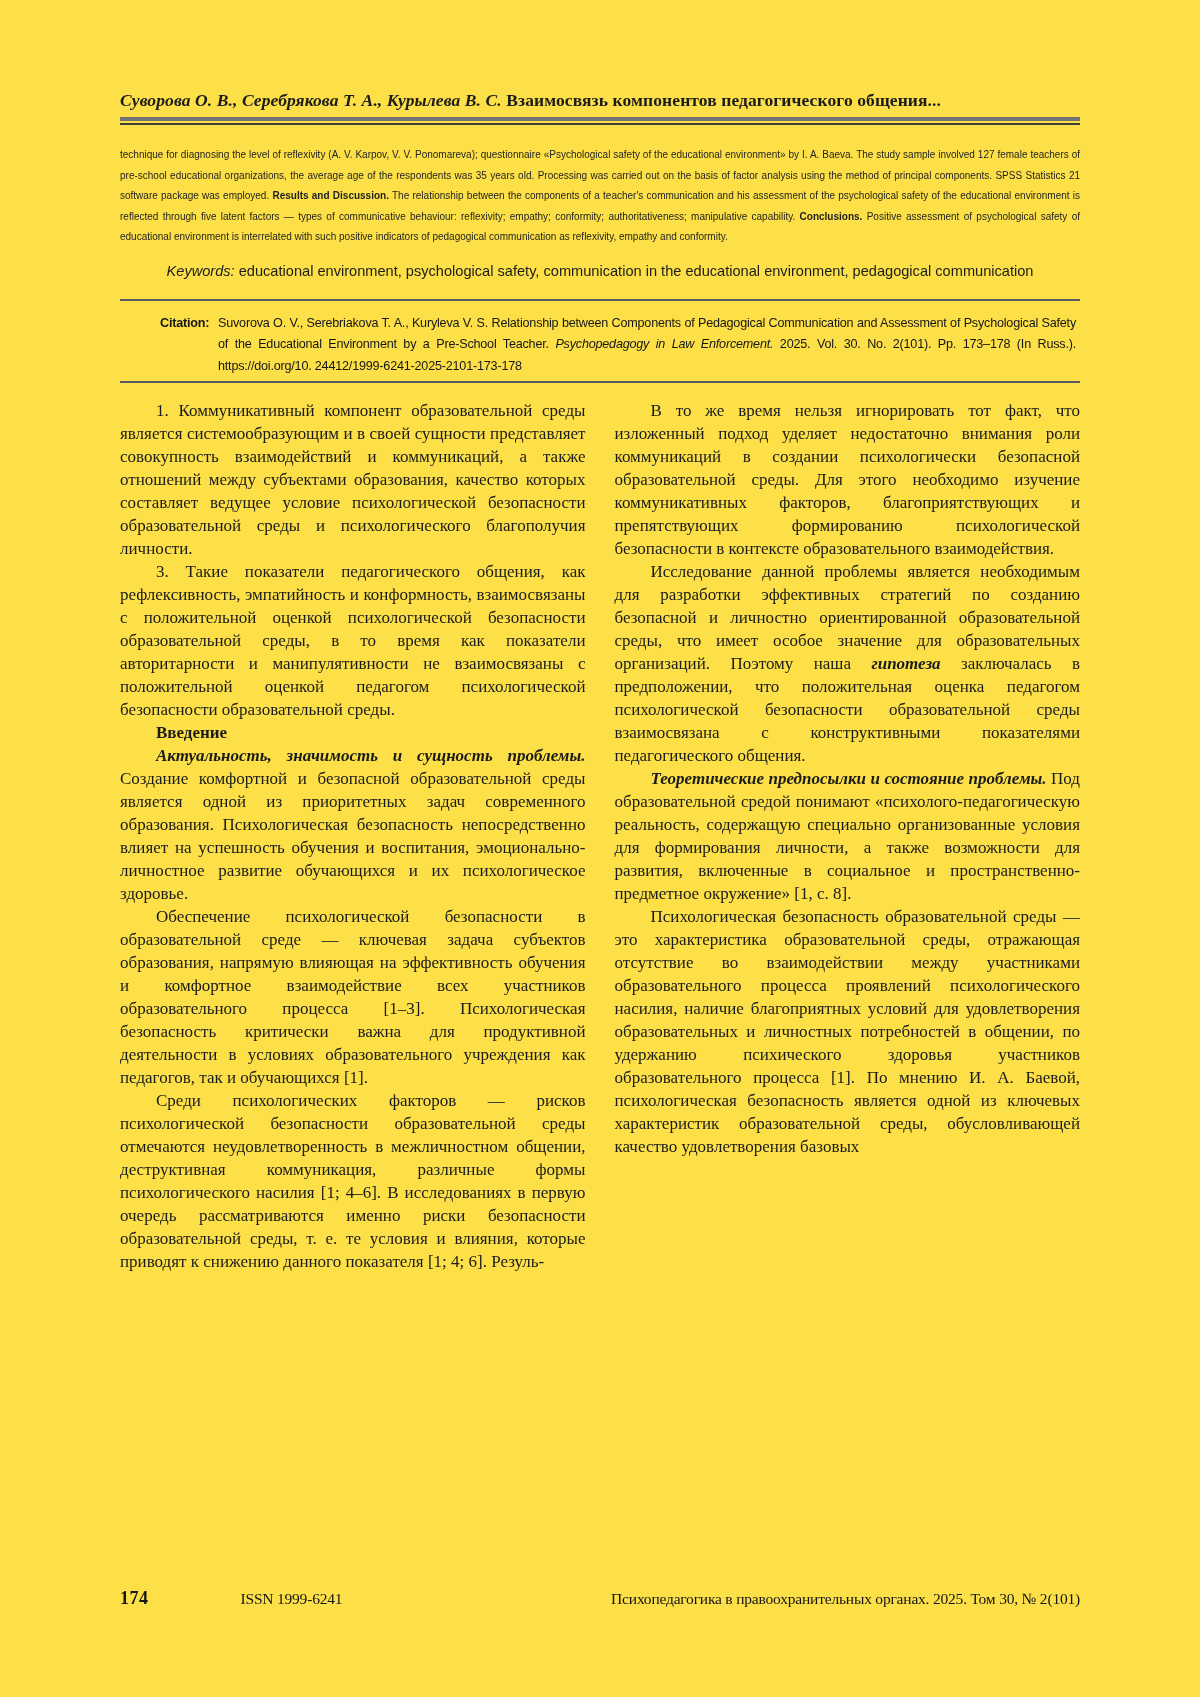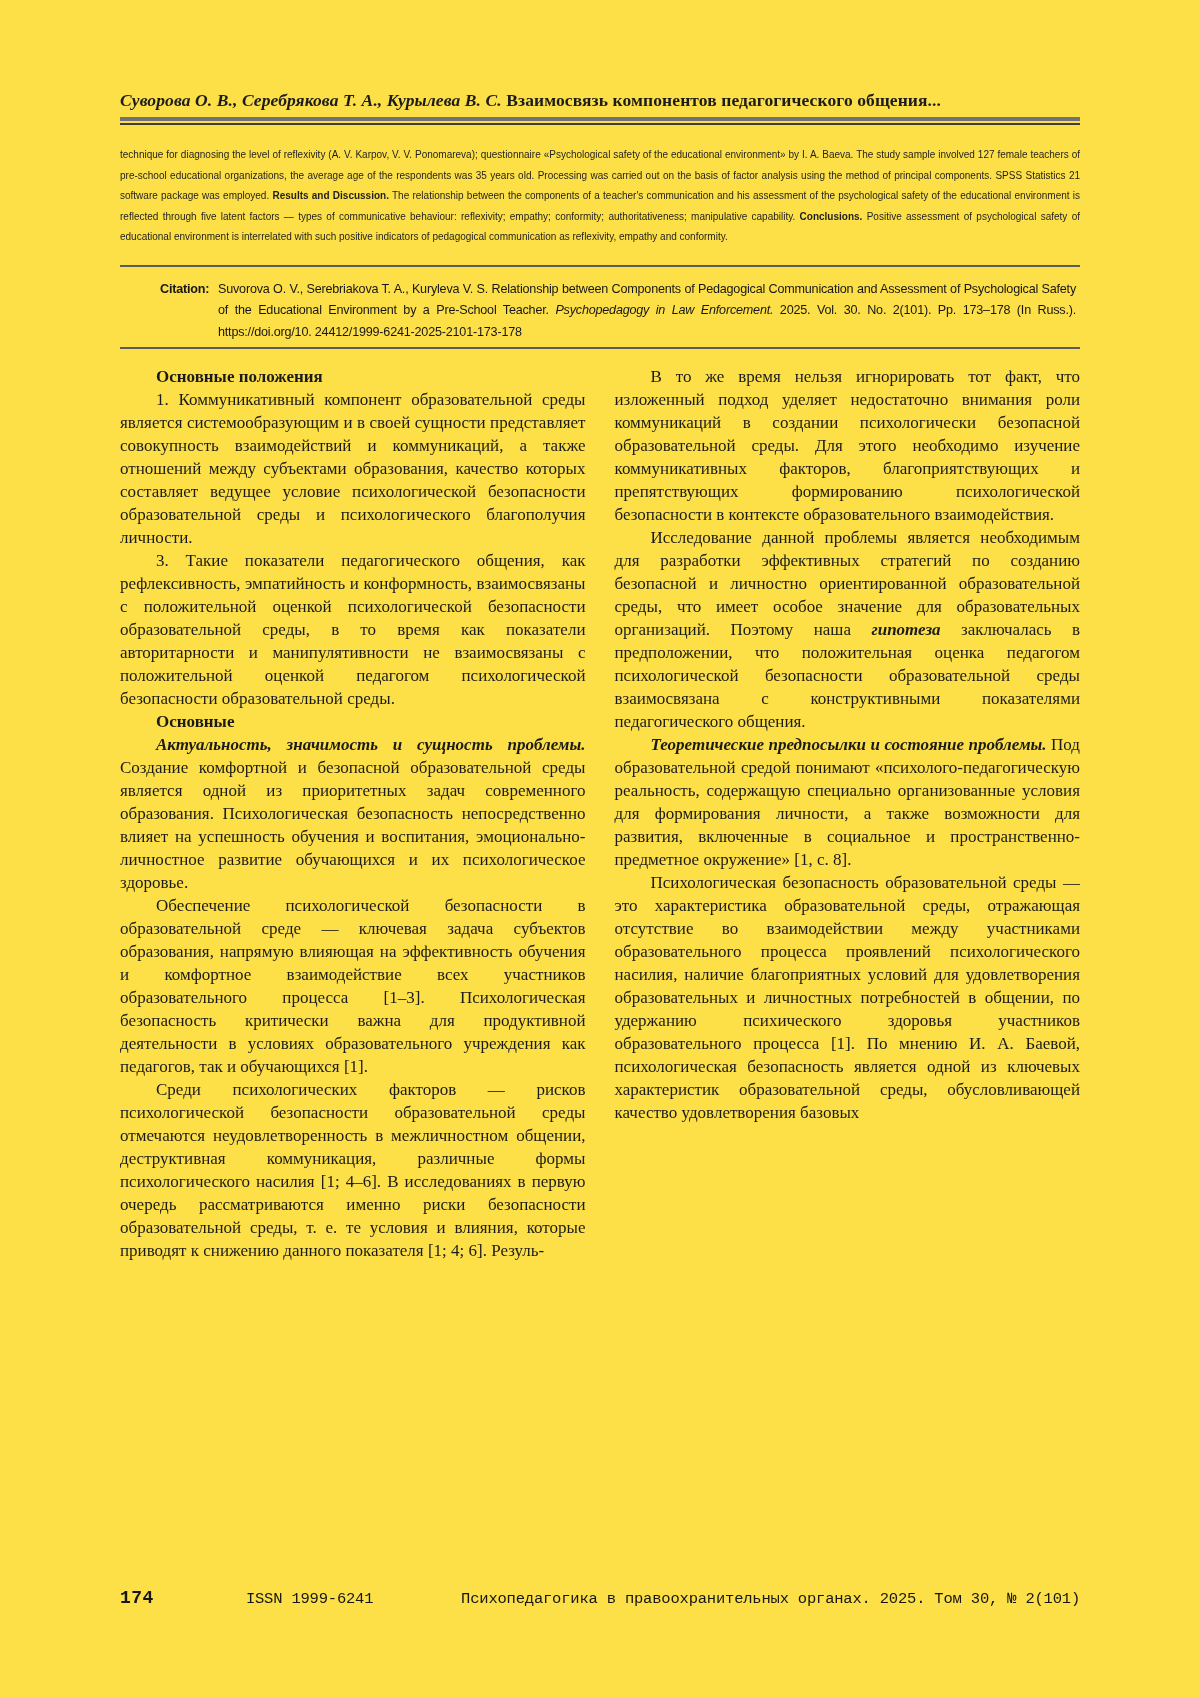--- a/index.html
+++ b/index.html
@@ -99,21 +99,21 @@
     font-weight:bold;
   }
   .lead{font-weight:bold;font-style:italic;}
 
   
   .footer{
     position:absolute;
     left:120px;right:120px;top:1588px;
     display:flex;
     align-items:baseline;
-    font-family:Liberation Mono, monospace;
+    font-family:Liberation Serif, serif;
     font-size:15.5px;
     color:#161616;
   }
   .footer .page-num{font-weight:bold;font-size:18px;letter-spacing:0.5px;}
   .footer .issn{margin-left:92px;letter-spacing:-0.2px;}
   .footer .journal{margin-left:auto;letter-spacing:-0.2px;}
 </style>
 </head>
 <body>
 
@@ -122,39 +122,41 @@
 
     <div class="running-head">
       <span class="authors">Суворова О. В., Серебрякова Т. А., Курылева В. С.</span><span> Взаимосвязь компонентов педагогического общения...</span>
     </div>
     <div class="rule-double"></div>
 
     <div class="abstract">
       <span>technique for diagnosing the level of reflexivity (A. V. Karpov, V. V. Ponomareva); questionnaire «Psychological safety of the educational environment» by I. A. Baeva. The study sample involved 127 female teachers of pre-school educational organizations, the average age of the respondents was 35 years old. Processing was carried out on the basis of factor analysis using the method of principal components. SPSS Statistics 21 software package was employed. </span><b>Results and Discussion.</b><span> The relationship between the components of a teacher's communication and his assessment of the psychological safety of the educational environment is reflected through five latent factors — types of communicative behaviour: reflexivity; empathy; conformity; authoritativeness; manipulative capability. </span><b>Conclusions.</b><span> Positive assessment of psychological safety of educational environment is interrelated with such positive indicators of pedagogical communication as reflexivity, empathy and conformity.</span>
     </div>
 
+    <div class="keywords">
+      <i>Keywords:</i><span> educational environment, psychological safety, communication in the educational environment, pedagogical communication</span>
+    </div>
 
     <div class="rule-single"></div>
 
     <div class="citation">
       <span class="cite-label">Citation:</span>
       <span class="cite-body">
         <span>Suvorova O. V., Serebriakova T. A., Kuryleva V. S. Relationship between Components of Pedagogical Communication and Assessment of Psychological Safety of the Educational Environment by a Pre-School Teacher. </span><i>Psychopedagogy in Law Enforcement.</i><span> 2025. Vol. 30. No. 2(101). Pp. 173–178 (In Russ.). https://doi.org/10. 24412/1999-6241-2025-2101-173-178</span>
       </span>
     </div>
 
     <div class="rule-single" style="margin-top:0;"></div>
 
     <div class="columns">
 
       <div class="col">
-        <h3>Основные положения</h3>
         <p>1. Коммуникативный компонент образовательной среды является системообразующим и в своей сущности представляет совокупность взаимодействий и коммуникаций, а также отношений между субъектами образования, качество которых составляет ведущее условие психологической безопасности образовательной среды и психологического благополучия личности.</p>
         <p>3. Такие показатели педагогического общения, как рефлексивность, эмпатийность и конформность, взаимосвязаны с положительной оценкой психологической безопасности образовательной среды, в то время как показатели авторитарности и манипулятивности не взаимосвязаны с положительной оценкой педагогом психологической безопасности образовательной среды.</p>
-        <h3>Основные</h3>
+        <h3>Введение</h3>
         <p><span class="lead">Актуальность, значимость и сущность проблемы.</span><span> Создание комфортной и безопасной образовательной среды является одной из приоритетных задач современного образования. Психологическая безопасность непосредственно влияет на успешность обучения и воспитания, эмоционально-личностное развитие обучающихся и их психологическое здоровье.</span></p>
         <p>Обеспечение психологической безопасности в образовательной среде — ключевая задача субъектов образования, напрямую влияющая на эффективность обучения и комфортное взаимодействие всех участников образовательного процесса [1–3]. Психологическая безопасность критически важна для продуктивной деятельности в условиях образовательного учреждения как педагогов, так и обучающихся [1].</p>
         <p>Среди психологических факторов — рисков психологической безопасности образовательной среды отмечаются неудовлетворенность в межличностном общении, деструктивная коммуникация, различные формы психологического насилия [1; 4–6]. В исследованиях в первую очередь рассматриваются именно риски безопасности образовательной среды, т. е. те условия и влияния, которые приводят к снижению данного показателя [1; 4; 6]. Резуль-</p>
       </div>
 
       <div class="col">
         <p>В то же время нельзя игнорировать тот факт, что изложенный подход уделяет недостаточно внимания роли коммуникаций в создании психологически безопасной образовательной среды. Для этого необходимо изучение коммуникативных факторов, благоприятствующих и препятствующих формированию психологической безопасности в контексте образовательного взаимодействия.</p>
         <p><span>Исследование данной проблемы является необходимым для разработки эффективных стратегий по созданию безопасной и личностно ориентированной образовательной среды, что имеет особое значение для образовательных организаций. Поэтому наша </span><span class="lead">гипотеза</span><span> заключалась в предположении, что положительная оценка педагогом психологической безопасности образовательной среды взаимосвязана с конструктивными показателями педагогического общения.</span></p>
         <p><span class="lead">Теоретические предпосылки и состояние проблемы.</span><span> Под образовательной средой понимают «психолого-педагогическую реальность, содержащую специально организованные условия для формирования личности, а также возможности для развития, включенные в социальное и пространственно-предметное окружение» [1, с. 8].</span></p>
         <p>Психологическая безопасность образовательной среды — это характеристика образовательной среды, отражающая отсутствие во взаимодействии между участниками образовательного процесса проявлений психологического насилия, наличие благоприятных условий для удовлетворения образовательных и личностных потребностей в общении, по удержанию психического здоровья участников образовательного процесса [1]. По мнению И. А. Баевой, психологическая безопасность является одной из ключевых характеристик образовательной среды, обусловливающей качество удовлетворения базовых</p>

